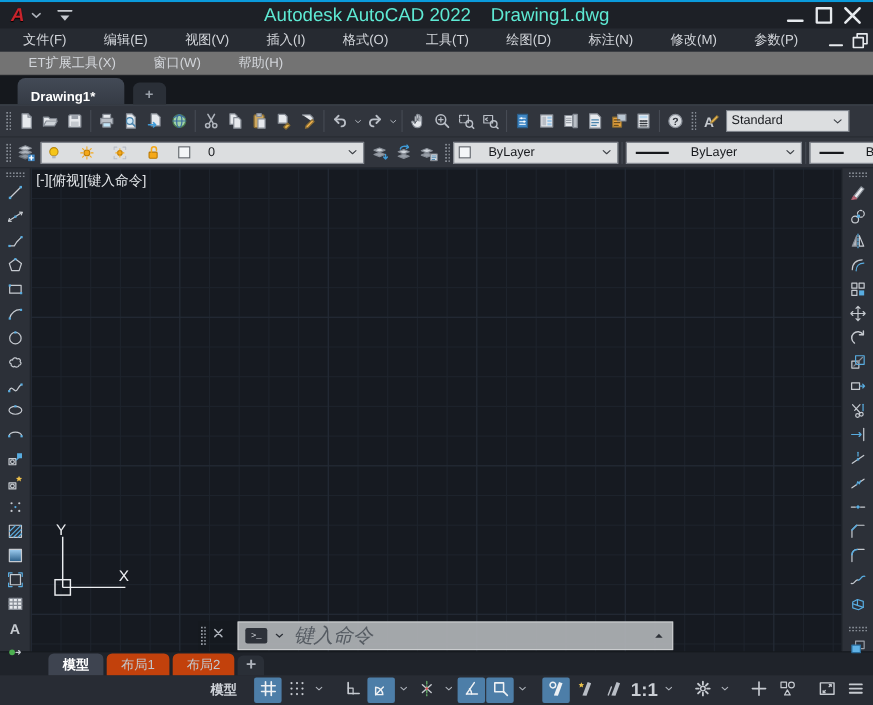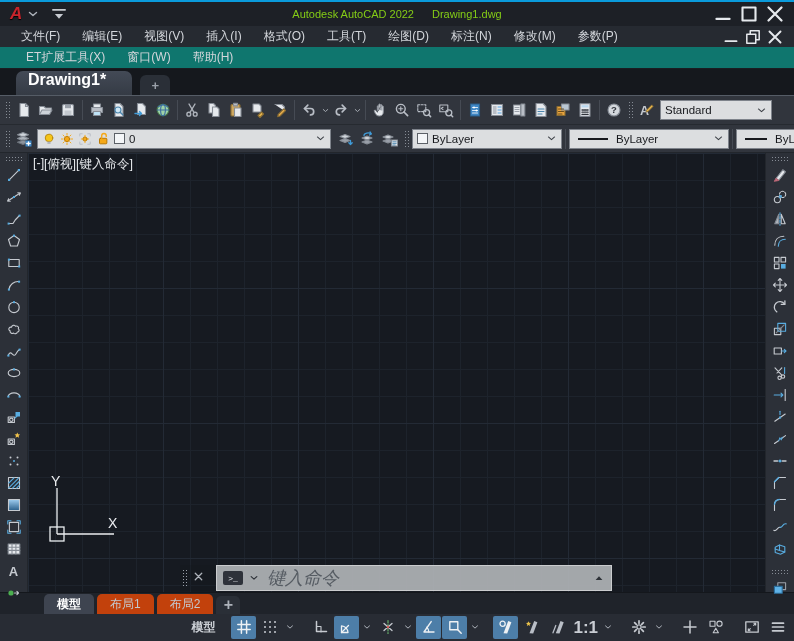--- a/index.html
+++ b/index.html
@@ -7,51 +7,51 @@
   #app{position:relative;width:794px;height:641px;overflow:hidden;
        font-family:"Liberation Sans","DejaVu Sans",sans-serif;
        background:#262a31;display:flex;flex-direction:column;color:#d3d6db;}
   .accent{height:2px;background:#0a9bdc;flex:none;}
   
   .titlebar{height:24px;background:#1d2026;flex:none;display:flex;align-items:center;position:relative;}
   .logo{font-weight:bold;font-style:italic;font-size:17px;color:#c8242c;padding:0 4px 0 10px;line-height:20px;
         text-shadow:0 1px 1px #000;}
   .tb-chev{width:14px;height:16px;display:flex;align-items:center;justify-content:center;}
   .qa-btn{width:22px;height:18px;margin-left:8px;display:flex;align-items:center;justify-content:center;}
-  .title-center{position:absolute;left:0;right:0;text-align:center;font-size:11px;color:#84cc16;pointer-events:none;}
+  .title-center{position:absolute;left:0;right:0;text-align:center;font-size:17px;color:#5eead4;pointer-events:none;}
   .title-center .doc{margin-left:18px;}
   .winbtns{margin-left:auto;display:flex;align-items:center;padding-right:6px;}
   .winbtn{width:26px;height:20px;display:flex;align-items:center;justify-content:center;}
   
-  .menubar{height:21px;background:#262a31;flex:none;display:flex;align-items:center;padding-left:10px;font-size:12px;position:relative;}
-  .menubar2{height:22px;background:#0f766e;border-bottom:1px solid #1a1d22;padding-left:15px;}
+  .menubar{height:21px;background:#262a31;flex:none;display:flex;align-items:center;padding-left:10px;font-size:12px;position:relative;gap:12px;}
+  .menubar2{height:22px;background:#737373;border-bottom:1px solid #1a1d22;padding-left:15px;}
   .menu-item{padding:2px 11px;color:#d3d6db;white-space:nowrap;}
   .docbtns{margin-left:auto;display:flex;padding-right:8px;}
   .docbtn{width:22px;height:16px;display:flex;align-items:center;justify-content:center;}
   
   .tabbar{height:27px;background:#15181d;flex:none;display:flex;align-items:flex-end;border-bottom:1px solid #555c66;}
   .filetab{height:24px;margin-left:16px;background:linear-gradient(#434a56,#353b45);color:#fff;font-weight:bold;
-           font-size:16px;display:flex;align-items:flex-start;gap:14px;padding:0 12px;border-radius:7px 7px 0 0;}
+           font-size:12px;display:flex;align-items:flex-end;gap:14px;padding:0 12px;border-radius:7px 7px 0 0;}
   .filetab .x{display:flex;align-items:center;}
   .newtab{width:30px;height:20px;background:#2a2f37;border-radius:6px 6px 0 0;margin-left:8px;color:#9aa0a9;
           display:flex;align-items:center;justify-content:center;font-size:13px;font-weight:bold;}
   
   .toolbar{height:29px;background:#31353d;flex:none;display:flex;align-items:center;border-bottom:1px solid #262a30;padding-left:2px;}
   .toolbar2{height:28px;border-bottom:1px solid #22262c;}
   .tbtn{width:22px;height:24px;flex:none;display:flex;align-items:center;justify-content:center;}
   .tbtn svg{width:16px;height:16px;display:block;}
   .mini{width:10px;}
   .mini svg{width:9px;height:9px;}
   .sep{width:1px;height:20px;background:#464b54;margin:0 3px;flex:none;}
   .grip{width:5px;height:18px;margin:0 3px;flex:none;
         background-image:radial-gradient(circle,#868c95 34%,transparent 40%);background-size:3px 3px;}
   .griph{height:5px;width:18px;margin:3px 0;flex:none;
         background-image:radial-gradient(circle,#868c95 34%,transparent 40%);background-size:3px 3px;}
   .dd{height:20px;background:#dcdee0;border:1px solid #7e838b;display:flex;align-items:center;
-      font-size:11.5px;color:#17191d;padding:0 4px;gap:4px;flex:none;overflow:hidden;white-space:nowrap;}
+      font-size:11.5px;color:#17191d;padding:0 4px;gap:16px;flex:none;overflow:hidden;white-space:nowrap;}
   .dd .chev{margin-left:auto;display:flex;}
   .dd .chev svg{width:11px;height:11px;}
   .dd .micon{display:flex;flex:none;}
   .dd .micon svg{width:14px;height:14px;}
   .swatch{width:11px;height:11px;background:#f4f6f8;border:1px solid #5c6167;flex:none;}
   .ltline{width:30px;height:2px;background:#17191d;flex:none;margin:0 4px;}
   
   .main{flex:1;display:flex;min-height:0;position:relative;}
   .rail{width:28px;background:#2c3038;flex:none;display:flex;flex-direction:column;align-items:center;}
   .rail-r{width:29px;border-left:1px solid #22262c;}

